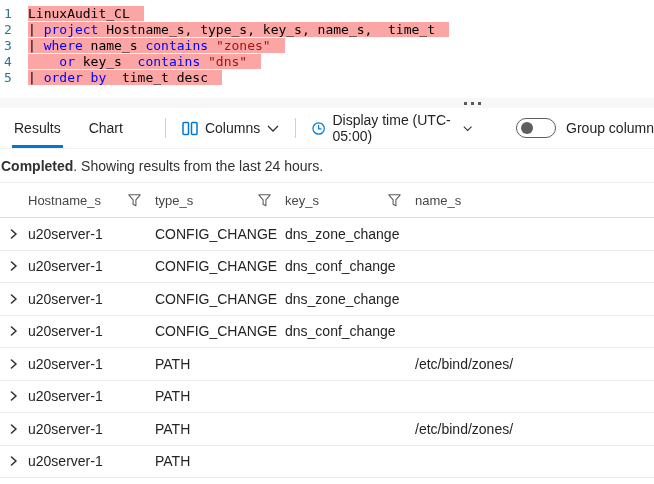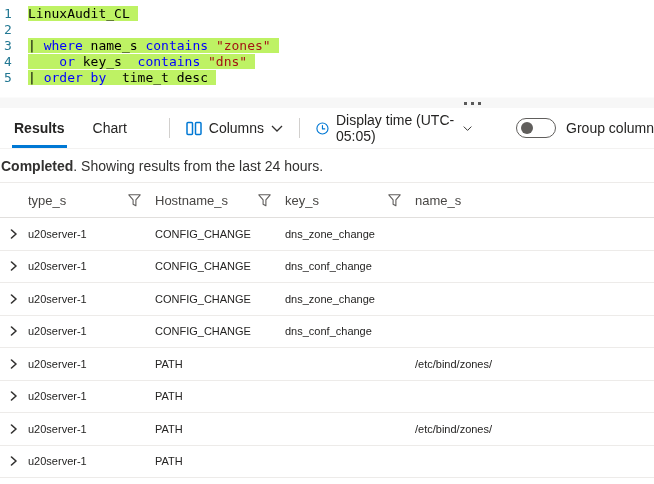--- a/index.html
+++ b/index.html
@@ -4,66 +4,66 @@
 <style>
   * { box-sizing: border-box; margin: 0; padding: 0; }
   html, body { width: 654px; height: 484px; overflow: hidden; background: #ffffff;
     font-family: "Liberation Sans", sans-serif; color: #252423; }
 
   
   .editor { padding-top: 6px; height: 97px; background: #fff;
     font-family: "DejaVu Sans Mono", "Liberation Mono", monospace; font-size: 13px; }
   .eline { display: flex; height: 16px; line-height: 16px; white-space: pre; }
   .ln { width: 28px; padding-left: 4px; color: #237893; flex: 0 0 28px; }
-  .lcode .sel { background: #bef264; padding-right: 8px; text-align: center; }
+  .lcode .sel { background: #fca5a5; padding-right: 14px; text-align: center; }
   .tok-keyword { color: #0000ff; }
   .tok-string  { color: #a31515; }
   .tok-plain   { color: #000000; }
 
   
   .splitter { height: 11px; background: #f7f7f7; position: relative; border-top: 1px solid #fbfbfb; }
   .dots { position: absolute; left: 464px; top: 4px; display: flex; gap: 4px; cursor: row-resize; }
   .dots i { width: 3px; height: 3px; background: #5a5a5a; display: block; }
 
   
   .toolbar { height: 41px; display: flex; align-items: stretch; padding-left: 12px;
     border-bottom: 1px solid #f3f2f1; font-size: 14px; }
   .tab { display: flex; align-items: center; padding: 0 2px; margin-right: 24px;
     border-bottom: 3px solid transparent; border-top: 3px solid transparent; cursor: pointer; color: #252423; }
-  .tab.active { font-weight: bold; border-bottom-color: #0078d4; }
+  .tab.active { font-weight: normal; border-bottom-color: #0078d4; }
   .vsep { width: 1px; background: #d2d0ce; margin: 10px 16px; flex: 0 0 1px; }
   .tool-btn { display: flex; align-items: center; gap: 7px; cursor: pointer; color: #252423; }
   .tool-btn svg { display: block; }
   .toggle-wrap { display: flex; align-items: center; gap: 10px; margin-left: 44px; cursor: pointer; }
   .toggle { width: 40px; height: 20px; border: 1px solid #605e5c; border-radius: 10px;
     position: relative; background: #fff; flex: 0 0 40px; }
   .knob { position: absolute; left: 4px; top: 3px; width: 12px; height: 12px;
     border-radius: 50%; background: #605e5c; }
   .toggle-label { white-space: nowrap; }
 
   
   .statusbar { height: 34px; display: flex; align-items: center; padding-left: 1px;
     font-size: 14px; color: #323130; border-bottom: 1px solid #edebe9; }
   .statusbar .b { font-weight: bold; }
 
   
   .tgrid { display: grid; grid-template-columns: 28px 127px 130px 130px 1fr; align-items: center; }
   .thead { height: 35px; border-bottom: 1px solid #e1dfdd; font-size: 13px; color: #484644; }
   .thcell { display: flex; align-items: center; justify-content: space-between;
     padding-right: 14px; cursor: pointer; }
-  .trow { height: 32.5px; border-bottom: 1px solid #edebe9; font-size: 11px; color: #252423; cursor: pointer; }
+  .trow { height: 32.5px; border-bottom: 1px solid #edebe9; font-size: 14px; color: #252423; cursor: pointer; }
   .tcell { white-space: nowrap; overflow: hidden; }
   .expander { display: flex; align-items: center; justify-content: center; cursor: pointer; }
 </style>
 </head>
 <body>
 
 <div class="editor" id="editor">
     <div class="eline"><span class="ln">1</span><span class="lcode"><span class="sel"><span class="tok-plain">LinuxAudit_CL</span></span></span></div>
-    <div class="eline"><span class="ln">2</span></div>
+    <div class="eline"><span class="ln">2</span><span class="lcode"><span class="sel"><span class="tok-plain">| </span><span class="tok-keyword">project</span><span class="tok-plain"> Hostname_s, type_s, key_s, name_s,  time_t</span></span></span></div>
     <div class="eline"><span class="ln">3</span><span class="lcode"><span class="sel"><span class="tok-plain">| </span><span class="tok-keyword">where</span><span class="tok-plain"> name_s </span><span class="tok-keyword">contains</span><span class="tok-plain"> </span><span class="tok-string">"zones"</span></span></span></div>
     <div class="eline"><span class="ln">4</span><span class="lcode"><span class="sel"><span class="tok-plain">    </span><span class="tok-keyword">or</span><span class="tok-plain"> key_s  </span><span class="tok-keyword">contains</span><span class="tok-plain"> </span><span class="tok-string">"dns"</span></span></span></div>
     <div class="eline"><span class="ln">5</span><span class="lcode"><span class="sel"><span class="tok-plain">| </span><span class="tok-keyword">order by</span><span class="tok-plain">  time_t desc</span></span></span></div>
   </div>
 
 <div class="splitter">
   <span class="dots">
       <i></i>
       <i></i>
       <i></i>
@@ -83,53 +83,53 @@
     <svg width="12" height="7" viewBox="0 0 12 7">
       <path d="M1 1 L6 6 L11 1" fill="none" stroke="#323130" stroke-width="1.3"></path>
     </svg>
   </div>
   <div class="vsep"></div>
   <div class="tool-btn">
     <svg width="17" height="17" viewBox="0 0 17 17">
       <circle cx="8.5" cy="8.5" r="7.3" fill="none" stroke="#0078d4" stroke-width="1.5"></circle>
       <path d="M8.5 4.5 L8.5 9 L11.5 9" fill="none" stroke="#0078d4" stroke-width="1.5" stroke-linecap="round" stroke-linejoin="round"></path>
     </svg>
-    <span>Display time (UTC-05:05)</span>
+    <span>Display time (UTC-05:00)</span>
     <svg width="12" height="7" viewBox="0 0 12 7">
       <path d="M1 1 L6 6 L11 1" fill="none" stroke="#323130" stroke-width="1.3"></path>
     </svg>
   </div>
   <div class="toggle-wrap">
     <div class="toggle">
         <div class="knob"></div>
       </div>
     <span class="toggle-label">Group column</span>
   </div>
 </div>
 
 <div class="statusbar">
   <span class="b">Completed</span>
     <span>. Showing results from the last 24 hours.</span>
 </div>
 
 <div class="tgrid thead" id="thead">
     <div></div>
     <div class="thcell">
+      <span>Hostname_s</span>
+      <svg width="13" height="13" viewBox="0 0 13 13">
+        <path d="M0.8 0.8 H12.2 L7.9 5.9 V11.8 L5.1 10.2 V5.9 Z" fill="none" stroke="#605e5c" stroke-width="1.1" stroke-linejoin="round"></path>
+      </svg>
+    </div>
+    <div class="thcell">
       <span>type_s</span>
       <svg width="13" height="13" viewBox="0 0 13 13">
         <path d="M0.8 0.8 H12.2 L7.9 5.9 V11.8 L5.1 10.2 V5.9 Z" fill="none" stroke="#605e5c" stroke-width="1.1" stroke-linejoin="round"></path>
       </svg>
     </div>
     <div class="thcell">
-      <span>Hostname_s</span>
-      <svg width="13" height="13" viewBox="0 0 13 13">
-        <path d="M0.8 0.8 H12.2 L7.9 5.9 V11.8 L5.1 10.2 V5.9 Z" fill="none" stroke="#605e5c" stroke-width="1.1" stroke-linejoin="round"></path>
-      </svg>
-    </div>
-    <div class="thcell">
       <span>key_s</span>
       <svg width="13" height="13" viewBox="0 0 13 13">
         <path d="M0.8 0.8 H12.2 L7.9 5.9 V11.8 L5.1 10.2 V5.9 Z" fill="none" stroke="#605e5c" stroke-width="1.1" stroke-linejoin="round"></path>
       </svg>
     </div>
     <div class="thcell">
       <span>name_s</span>
     </div>
   </div>
 

